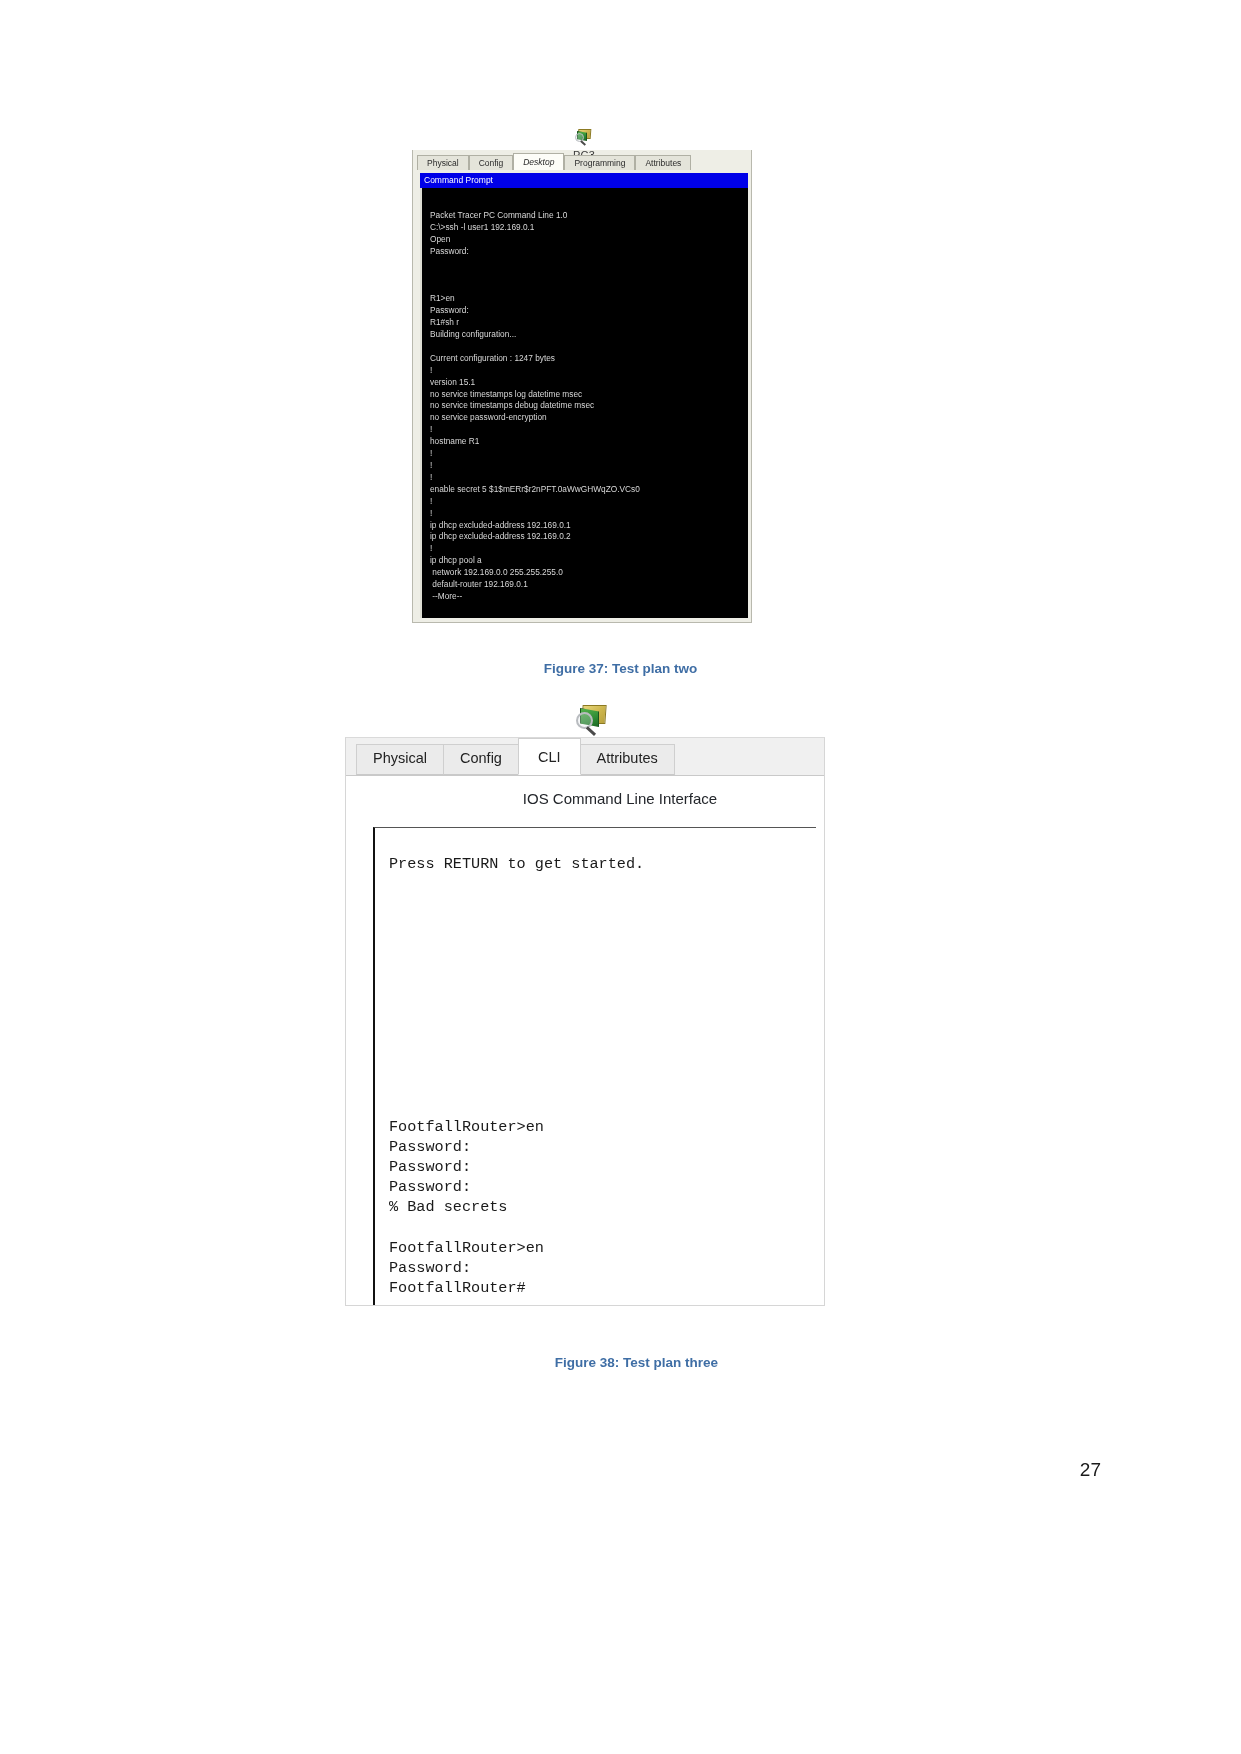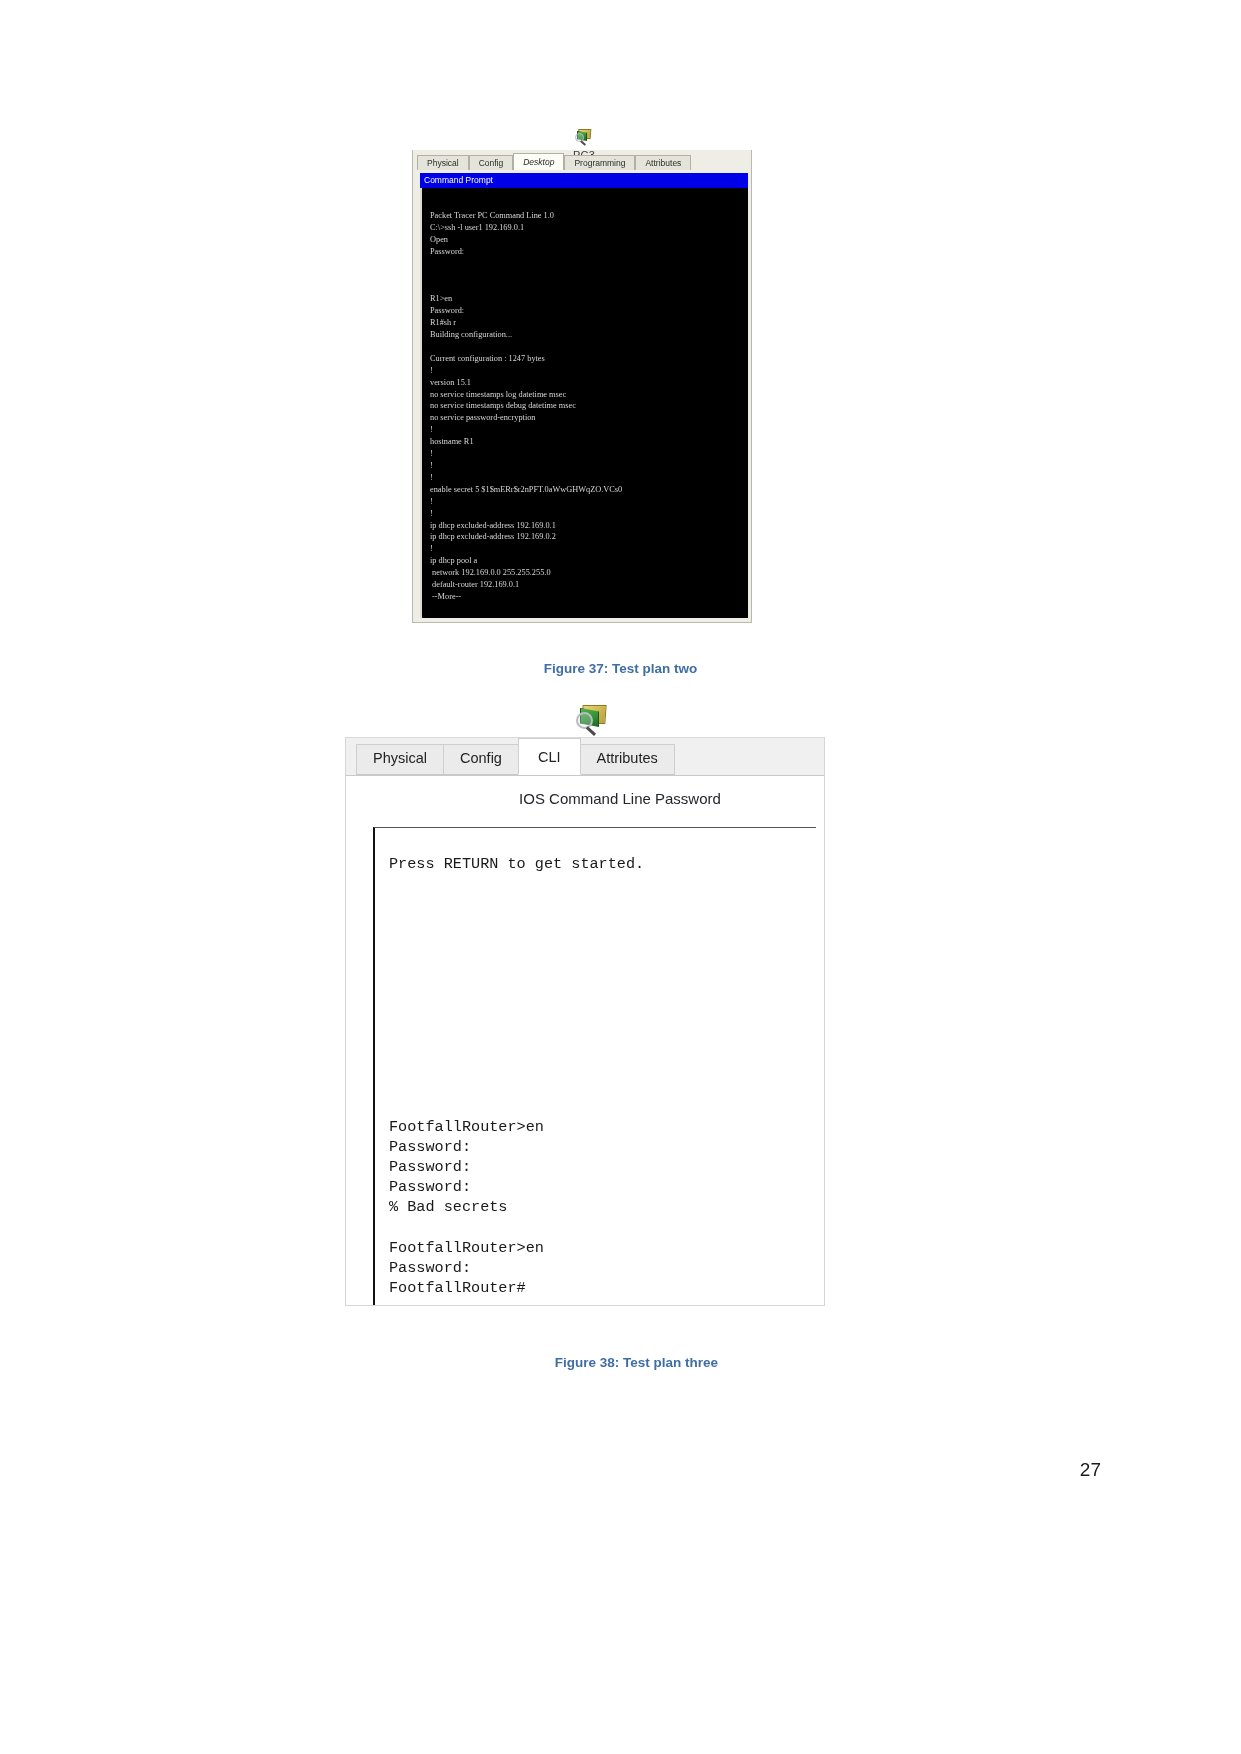--- a/index.html
+++ b/index.html
@@ -111,21 +111,21 @@
     background: #0000e8;
     color: #ffffff;
     font-size: 8.5px;
     padding: 2px 4px;
     line-height: 1.3;
     font-family: "Liberation Sans", sans-serif;
   }
   .w1-term {
     background: #000000;
     color: #d8d8d8;
-    font-family: Liberation Serif, serif;
+    font-family: Liberation Sans, sans-serif;
     font-size: 8.3px;
     line-height: 11.9px;
     padding: 10px 6px 6px 8px;
     height: 430px;
     white-space: pre;
     overflow: hidden;
     border-left: 2px solid #dcdcd2;
   }
 
   
@@ -312,21 +312,21 @@
   <div class="w2-frame">
 
     <div class="w2-tabs">
       <div class="w2-tab">Physical</div>
       <div class="w2-tab">Config</div>
       <div class="w2-tab active">CLI</div>
       <div class="w2-tab">Attributes</div>
     </div>
 
     <div class="w2-panel">
-      <div class="w2-heading">IOS Command Line Password</div>
+      <div class="w2-heading">IOS Command Line Interface</div>
       <div class="w2-cli-wrap">
         <div class="w2-cli">Press RETURN to get started.
 
 
 
 
 
 
 
 

